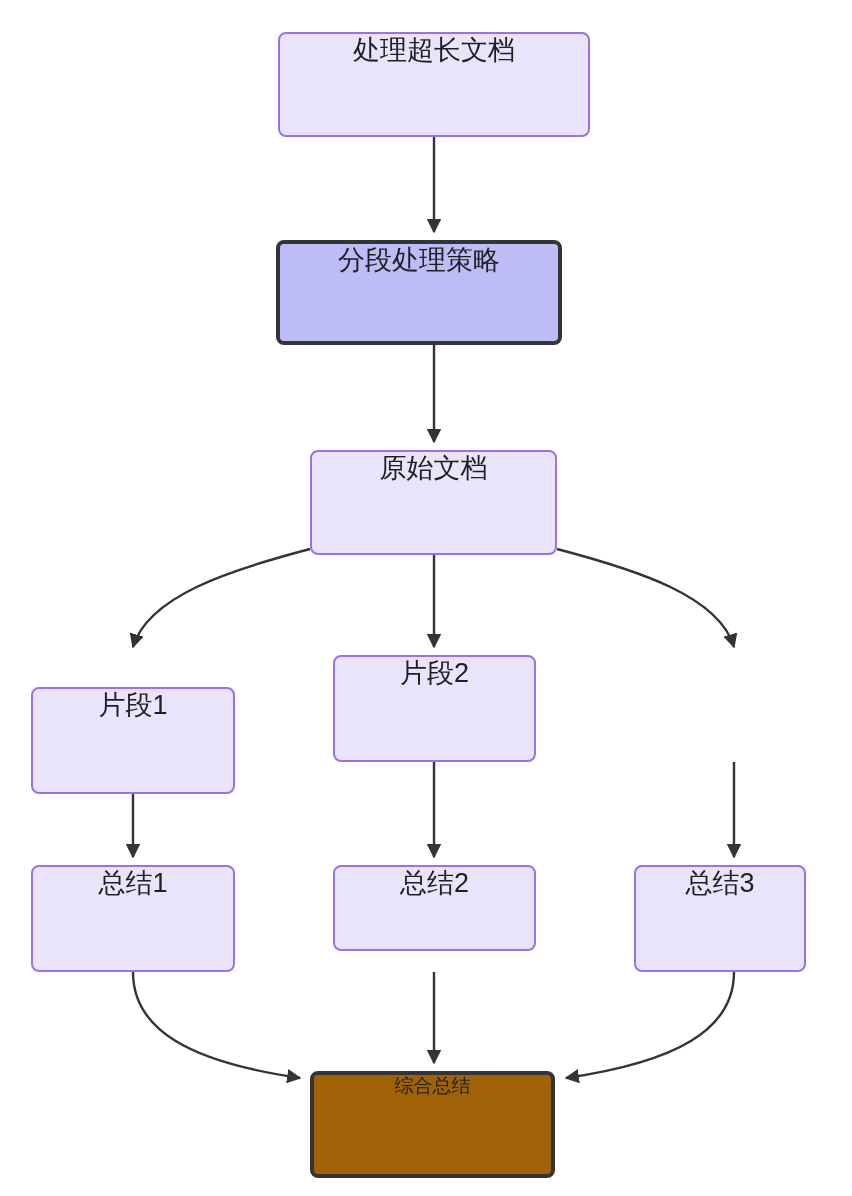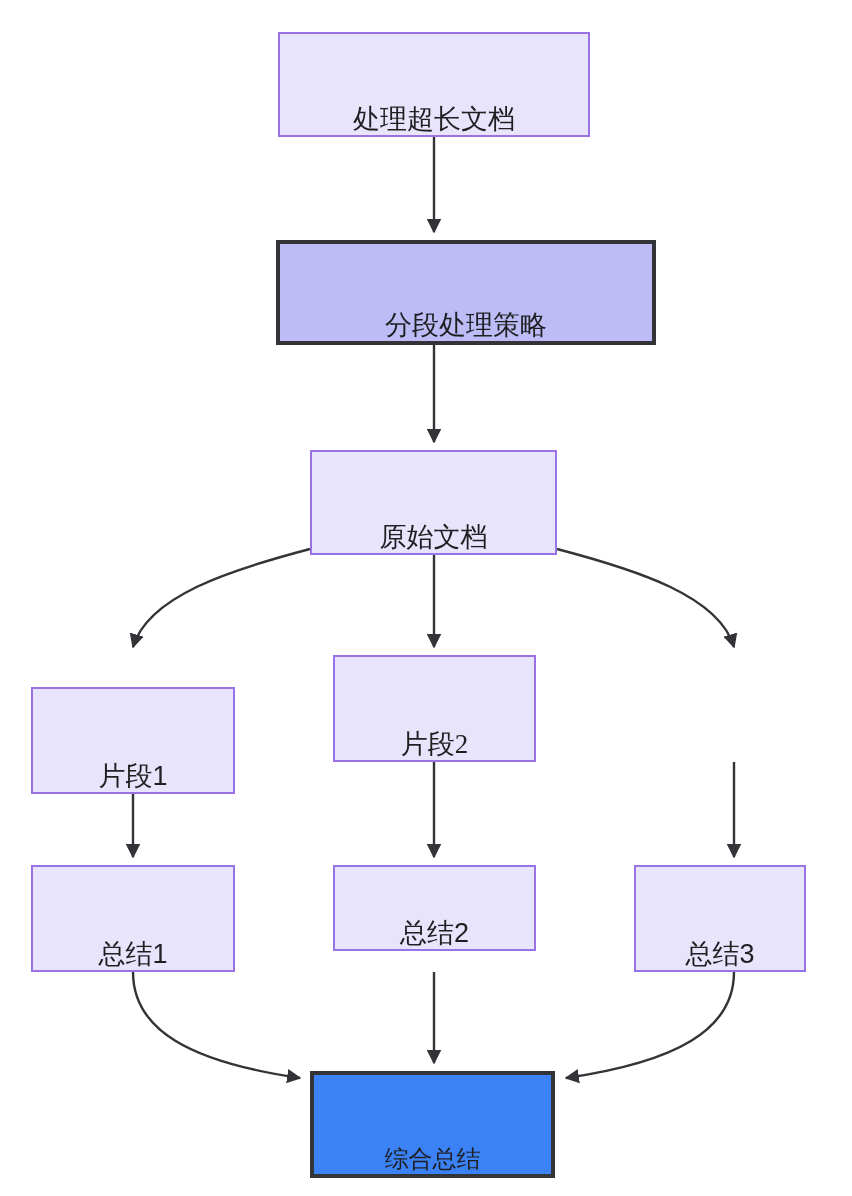--- a/index.html
+++ b/index.html
@@ -26,49 +26,50 @@
     left: 0;
     top: 0;
     width: 852px;
     height: 1196px;
     pointer-events: none;
   }
   .node {
     position: absolute;
     box-sizing: border-box;
     display: flex;
-    align-items: flex-end;
+    align-items: flex-start;
     justify-content: center;
     text-align: center;
     line-height: 1.2;
     white-space: nowrap;
+    border-radius: 8px;
   }
   .node-label {
     display: block;
   }
   
   .node.style-process {
     background: #e8e4fb;
     border: 2px solid #9a72e6;
     color: #1f1f22;
     font-size: 27px;
   }
   
   .node.style-strategy {
     background: #bdbcf7;
     border: 4px solid #333338;
     color: #1f1f22;
     font-size: 27px;
   }
   
   .node.style-final {
-    background: #3b82f6;
+    background: #a16207;
     border: 4px solid #333338;
     color: #1f1f22;
-    font-size: 24px;
+    font-size: 19px;
   }
 </style>
 </head>
 <body>
 
 <div id="diagram-root">
 
   <svg class="edge-layer" width="852" height="1196" viewBox="0 0 852 1196" xmlns="http://www.w3.org/2000/svg">
     <defs>
       <marker id="arrowhead" viewBox="0 0 10 10" refX="9" refY="5" markerWidth="6" markerHeight="6" orient="auto-start-reverse">
@@ -96,33 +97,33 @@
 
     <path d="M 434 972 L 434 1063" fill="none" stroke="#333338" stroke-width="2.4" marker-end="url(#arrowhead)"></path>
 
     <path d="M 734 972 C 734 1030, 676 1062, 566 1078" fill="none" stroke="#333338" stroke-width="2.4" marker-end="url(#arrowhead)"></path>
   </svg>
 
   <div class="node style-process" style="left:278px; top:32px; width:312px; height:105px;">
     <span class="node-label">处理超长文档</span>
   </div>
 
-  <div class="node style-strategy" style="left:276px; top:240px; width:380px; height:105px;">
+  <div class="node style-strategy" style="left:276px; top:240px; width:286px; height:105px;">
     <span class="node-label">分段处理策略</span>
   </div>
 
   <div class="node style-process" style="left:310px; top:450px; width:247px; height:105px;">
     <span class="node-label">原始文档</span>
   </div>
 
   <div class="node style-process" style="left:31px; top:655px; width:204px; height:107px;margin-top:32px;">
     <span class="node-label">片段1</span>
   </div>
 
-  <div class="node style-process" style="left:333px; top:655px; width:203px; height:107px;font-family:Liberation Serif, serif;">
+  <div class="node style-process" style="left:333px; top:655px; width:203px; height:107px;">
     <span class="node-label">片段2</span>
   </div>
 
 
   <div class="node style-process" style="left:31px; top:865px; width:204px; height:107px;">
     <span class="node-label">总结1</span>
   </div>
 
   <div class="node style-process" style="left:333px; top:865px; width:203px; height:86px;">
     <span class="node-label">总结2</span>

